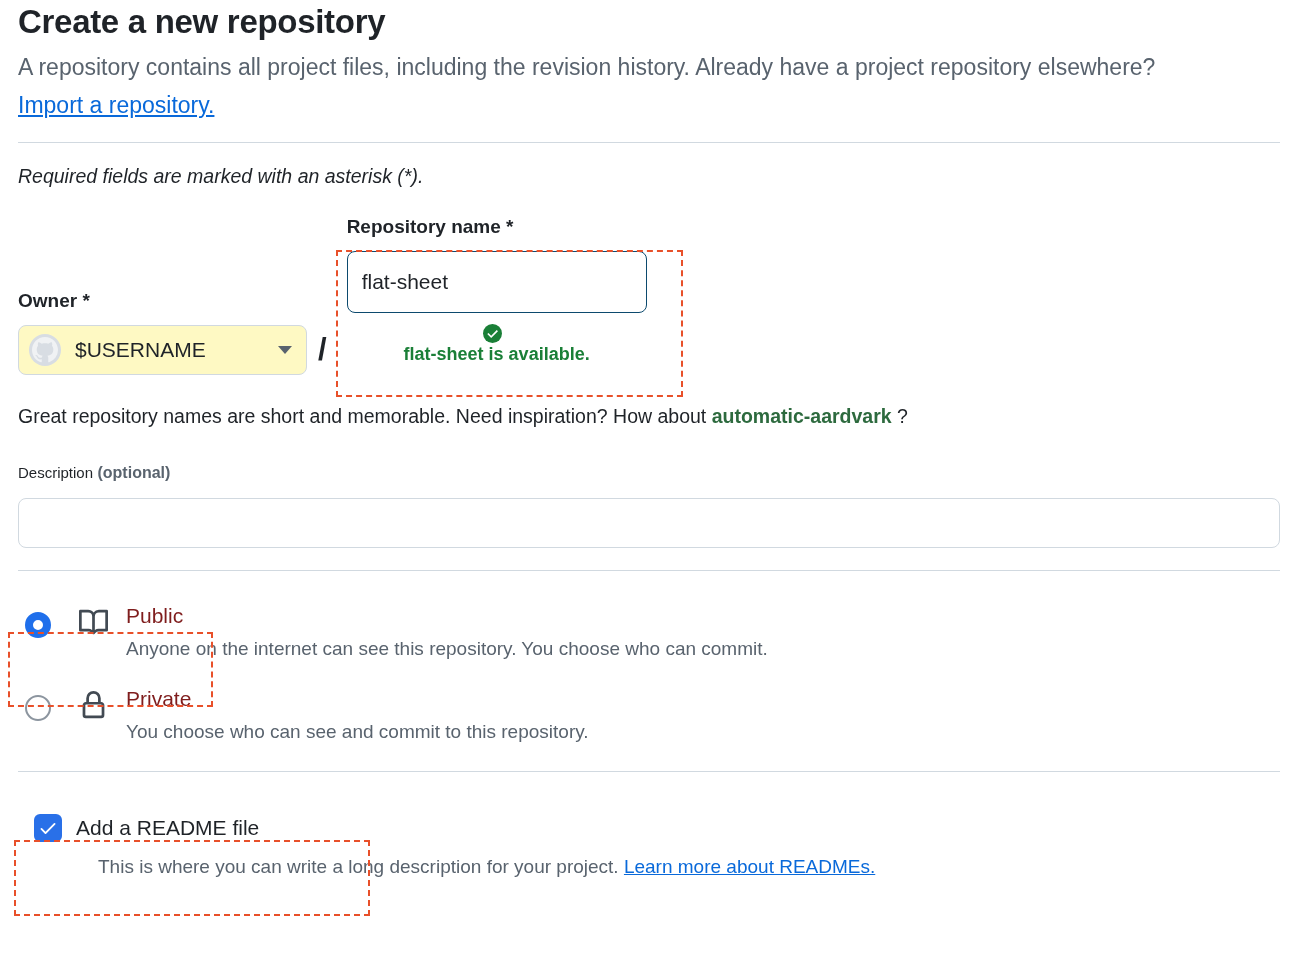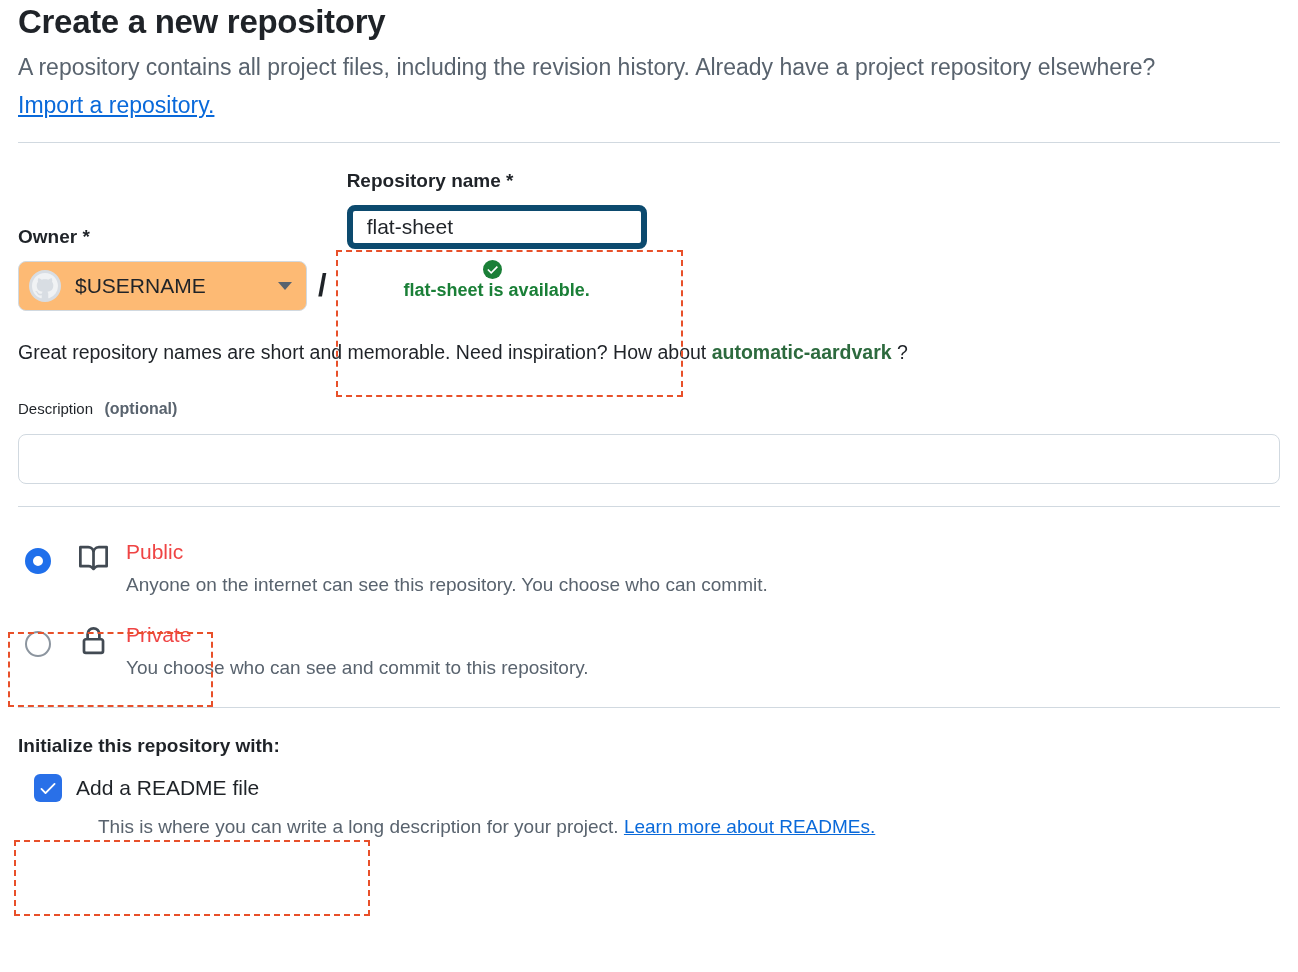--- a/index.html
+++ b/index.html
@@ -83,21 +83,21 @@
     display: block;
   }
 
   .owner-col { width: 292px; }
 
   .owner-select {
     display: flex;
     align-items: center;
     height: 50px;
     box-sizing: border-box;
-    background: #fdba74;
+    background: #fef9c3;
     border: 1px solid #d1d9e0;
     border-radius: 8px;
     padding: 0 14px 0 10px;
     cursor: pointer;
     width: 289px;
   }
   .avatar {
     width: 32px;
     height: 32px;
     border-radius: 50%;
@@ -130,23 +130,23 @@
     flex: none;
   }
 
   .repo-col {
     position: relative;
     padding: 6px 16px 10px 12px;
     margin-top: -6px;
   }
   .repo-input {
     width: 300px;
-    height: 39px;
-    box-sizing: border-box;
-    border: 6px solid #0c4a6e;
+    height: 62px;
+    box-sizing: border-box;
+    border: 1px solid #0c4a6e;
     border-radius: 8px;
     background: #ffffff;
     font-family: "Liberation Sans", sans-serif;
     font-size: 21px;
     color: #1f2328;
     padding: 16px 14px;
     outline: none;
   }
   .availability {
     display: flex;
@@ -196,21 +196,21 @@
   .desc-label {
     font-size: 15px;
     font-weight: normal;
     color: #1f2328;
     line-height: 24px;
   }
   .optional {
     font-size: 16px;
     font-weight: bold;
     color: #59636e;
-    margin-left: 7px;
+    margin-left: 0;
   }
   .desc-input {
     margin-top: 13px;
     width: 1262px;
     height: 50px;
     box-sizing: border-box;
     border: 1px solid #d1d9e0;
     border-radius: 8px;
     background: #ffffff;
     font-family: "Liberation Sans", sans-serif;
@@ -244,21 +244,21 @@
     border: 2px solid #8c959f;
     background: #ffffff;
   }
   .vis-icon {
     flex: none;
     margin: 13px 18px 0 0;
   }
   .vis-text { padding-top: 6px; }
   .vis-title {
     font-size: 21px;
-    color: #ef4444;
+    color: #7f1d1d;
     line-height: 30px;
   }
   .vis-desc {
     font-size: 19px;
     color: #59636e;
     line-height: 30px;
     margin-top: 3px;
   }
 
   
@@ -305,20 +305,21 @@
 
   <h1 class="page-title">Create a new repository</h1>
 
   <p class="page-subtitle">
     <span>A repository contains all project files, including the revision history. Already have a project repository elsewhere?</span>
     <a class="link-blue" href="#">Import a repository.</a>
   </p>
 
   <hr class="divider divider-top">
 
+  <p class="required-note">Required fields are marked with an asterisk (*).</p>
 
   <div class="name-row">
 
     <div class="owner-col">
       <label class="field-label">Owner *</label>
       <div class="owner-select">
         <span class="avatar">
           <svg width="26" height="26" viewBox="0 0 16 16" aria-hidden="true">
             <path fill="#f0f2f4" d="M8 0C3.58 0 0 3.58 0 8c0 3.54 2.29 6.53 5.47 7.59.4.07.55-.17.55-.38 0-.19-.01-.82-.01-1.49-2.01.37-2.53-.49-2.69-.94-.09-.23-.48-.94-.82-1.13-.28-.15-.68-.52-.01-.53.63-.01 1.08.58 1.23.82.72 1.21 1.87.87 2.33.66.07-.52.28-.87.51-1.07-1.78-.2-3.64-.89-3.64-3.95 0-.87.31-1.59.82-2.15-.08-.2-.36-1.02.08-2.12 0 0 .67-.21 2.2.82.64-.18 1.32-.27 2-.27s1.36.09 2 .27c1.53-1.04 2.2-.82 2.2-.82.44 1.1.16 1.92.08 2.12.51.56.82 1.27.82 2.15 0 3.07-1.87 3.75-3.65 3.95.29.25.54.73.54 1.48 0 1.07-.01 1.93-.01 2.2 0 .21.15.46.55.38A8.01 8.01 0 0 0 16 8c0-4.42-3.58-8-8-8Z"></path>
           </svg>
@@ -384,21 +385,20 @@
       <span class="vis-text">
         <span class="vis-title">Private</span>
         <div class="vis-desc">You choose who can see and commit to this repository.</div>
       </span>
     </div>
   </div>
 
   <hr class="divider divider-bot">
 
   <div class="init-block">
-    <div class="init-title">Initialize this repository with:</div>
 
     <div class="readme-row">
       <span class="checkbox">
         <svg width="20" height="20" viewBox="0 0 16 16" aria-hidden="true">
           <path d="M13.78 4.22a.75.75 0 0 1 0 1.06l-7.25 7.25a.75.75 0 0 1-1.06 0L2.22 9.28a.75.75 0 0 1 1.06-1.06L6 10.94l6.72-6.72a.75.75 0 0 1 1.06 0Z" fill="#ffffff"></path>
         </svg>
       </span>
       <span class="readme-label">Add a README file</span>
     </div>
 

